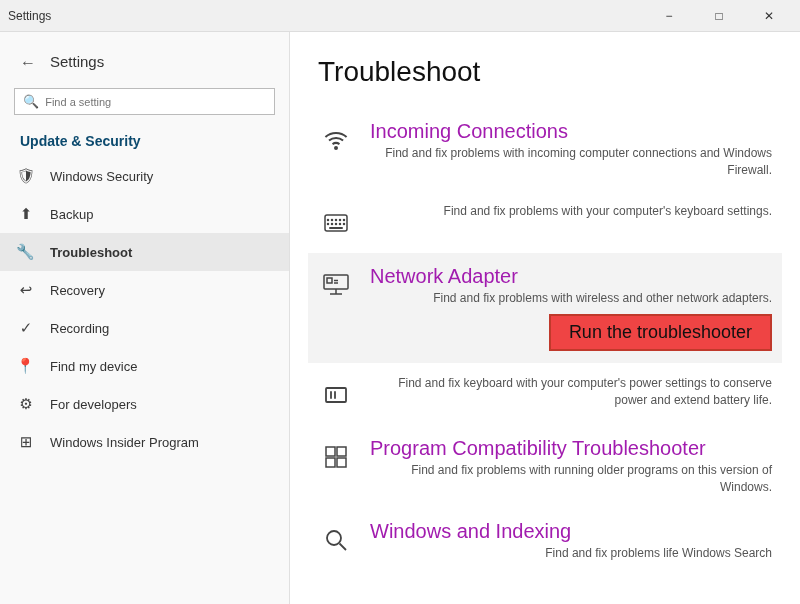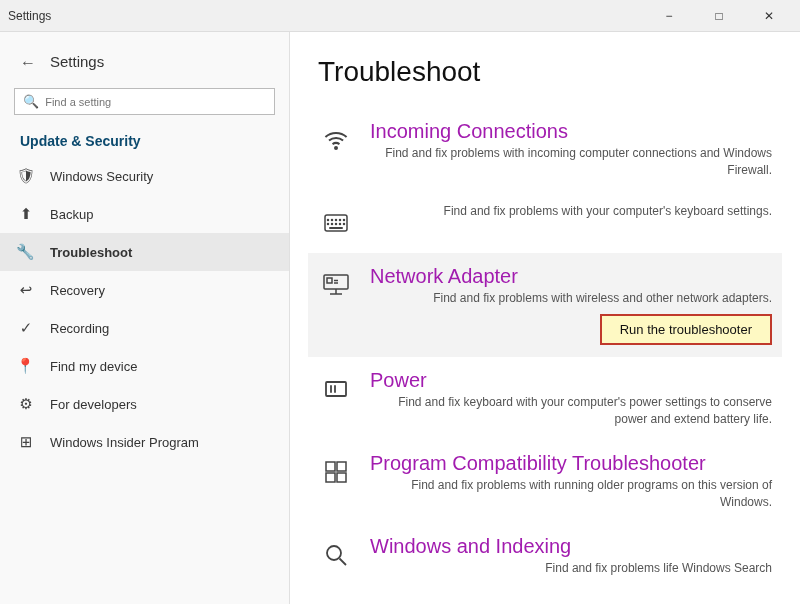--- a/index.html
+++ b/index.html
@@ -209,23 +209,23 @@
     }
 
     .run-btn-container {
       display: flex;
       justify-content: flex-end;
       margin-top: 8px;
     }
 
     .run-btn {
       border: 2px solid #c0392b;
-      background: #fef9c3;
+      background: #ef4444;
       color: #111;
-      font-size: 13px;
+      font-size: 18px;
       padding: 6px 18px;
       cursor: pointer;
       font-family: 'Segoe UI', sans-serif;
     }
   </style>
 </head>
 <body>
 
 <div class="titlebar">
   <div class="titlebar-left">
@@ -351,21 +351,20 @@
         </div>
         <div class="troubleshoot-item">
           <div class="item-icon">
             <svg width="22" height="22" viewBox="0 0 22 22" fill="none" stroke="#444" stroke-width="1.8">
               <rect x="1" y="4" width="20" height="14" rx="1"></rect>
               <line x1="6" y1="8" x2="6" y2="14" stroke-linecap="round"></line>
               <line x1="10" y1="8" x2="10" y2="14" stroke-linecap="round"></line>
             </svg>
           </div>
           <div class="item-content">
-            <div class="item-name">Power</div>
             <div class="item-desc">Find and fix keyboard with your computer's power settings to conserve power and extend battery life.</div>
           </div>
         </div>
         <div class="troubleshoot-item">
           <div class="item-icon">
             <svg width="22" height="22" viewBox="0 0 22 22" fill="none" stroke="#444" stroke-width="1.5">
               <rect x="1" y="1" width="9" height="9"></rect>
               <rect x="12" y="1" width="9" height="9"></rect>
               <rect x="1" y="12" width="9" height="9"></rect>
               <rect x="12" y="12" width="9" height="9"></rect>

